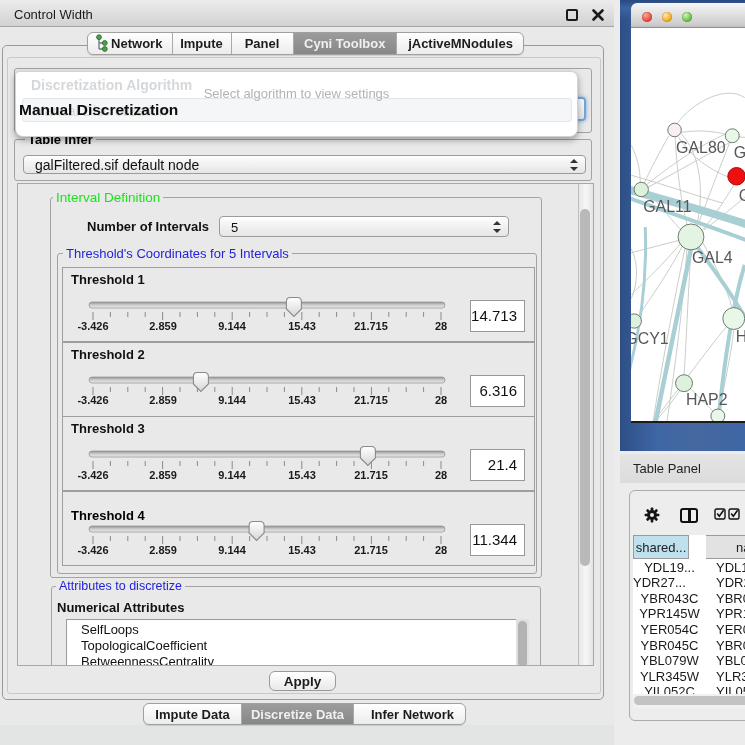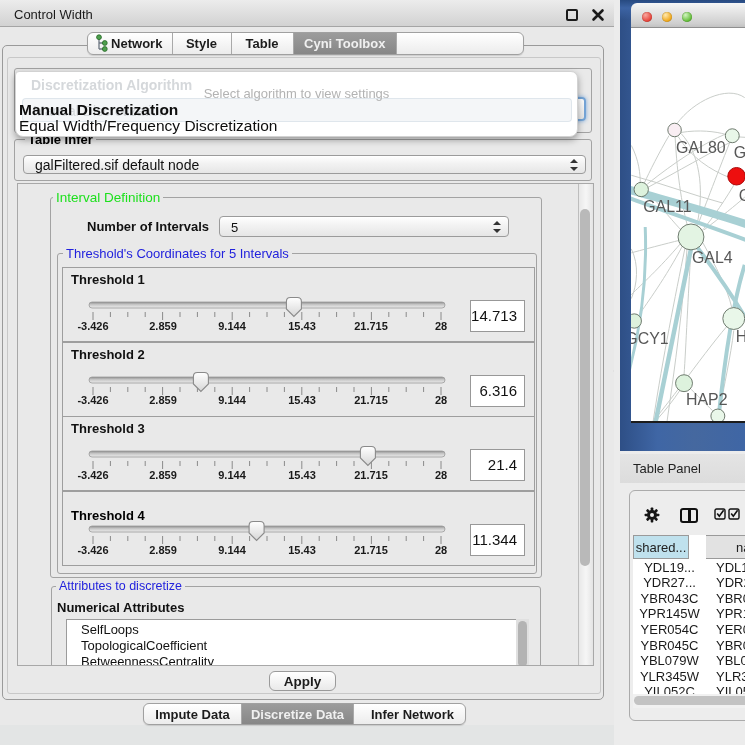--- a/index.html
+++ b/index.html
@@ -30,23 +30,24 @@
 <div class="abs" style="left:566px;top:9px;width:12px;height:12px;border:2px solid #1a1a1a;border-radius:2px;"></div>
 <svg class="abs" style="left:591px;top:8px;" width="14" height="14" viewBox="0 0 14 14">
  <path d="M2.5 2.5 L11.5 11.5 M11.5 2.5 L2.5 11.5" stroke="#1a1a1a" stroke-width="2.6" stroke-linecap="round"></path>
 </svg>
 <div class="abs" style="left:0;top:27px;width:614px;height:698px;background:#e9e9e9;"></div>
 <div class="abs" style="left:0;top:725px;width:614px;height:20px;background:#e3e5e5;"></div>
 <div class="abs" style="left:2px;top:45px;width:602px;height:655px;border:1px solid #9a9a9a;border-radius:5px;background:#e9e9e9;"></div>
 <div class="abs" style="left:7px;top:57px;width:594px;height:637px;border:1px solid #c8c8c8;border-radius:3px;"></div>
 <div class="tabbar" style="left:87px;top:32px;width:437px;height:23px;">
 <div class="seg" style="left:0px;width:84.5px;padding-left:14px;">Network</div>
-<div class="seg" style="left:84.5px;width:59.0px;">Style</div>
-<div class="seg" style="left:143.5px;width:62.0px;">Table</div>
+<div class="seg" style="left:84.5px;width:59.0px;">Impute</div>
+<div class="seg" style="left:143.5px;width:62.0px;">Panel</div>
 <div class="seg dark" style="left:205.5px;width:103.5px;">Cyni Toolbox</div>
+<div class="seg" style="left:309px;width:128px;">jActiveMNodules</div>
 </div>
 <svg class="abs" style="left:92px;top:33px;" width="18" height="20" viewBox="0 0 18 20">
  <path d="M7 4.5 L7 16 M7 10 L12.5 10 M7 16 L12.5 16" stroke="#6b7580" stroke-width="1.3" fill="none"></path>
  <circle cx="7" cy="4.2" r="2.4" fill="#4da04d" stroke="#2c6e2c" stroke-width="0.9"></circle>
  <circle cx="12.8" cy="10" r="2.4" fill="#4da04d" stroke="#2c6e2c" stroke-width="0.9"></circle>
  <circle cx="12.8" cy="16" r="2.4" fill="#4da04d" stroke="#2c6e2c" stroke-width="0.9"></circle>
 </svg>
 <div class="grp" style="left:14px;top:68px;width:578px;height:65px;"></div>
 <div class="combo" style="left:22px;top:97px;width:564px;height:24px;border:2px solid #74a4d6;box-shadow:0 0 4px rgba(90,150,220,0.8);">
  <div class="arrows">
@@ -256,21 +257,20 @@
 <div class="seg dark" style="left:98px;width:112px;">Discretize Data</div>
 <div class="seg" style="left:215px;width:108px;">Infer Network</div>
 </div>
 <div class="abs" style="left:15px;top:71px;width:563px;height:66px;z-index:50;background:#ffffff;
  border:1px solid #d2d2d2;border-radius:4px 7px 8px 8px;box-shadow:0 3px 7px rgba(0,0,0,0.35);">
  <div class="abs bold" style="left:15px;top:5px;font-size:14px;color:#d5d8db;">Discretization Algorithm</div>
  <div class="abs" style="left:6px;top:26px;width:550px;height:24px;background:rgba(175,192,208,0.14);border:1px solid rgba(130,155,185,0.18);border-radius:4px;"></div>
  <div class="abs" style="left:0;top:14px;width:100%;text-align:center;font-size:13px;color:#b3b3b3;">Select algorithm to view settings</div>
  <div class="abs" style="left:17px;top:31px;font-size:14px;color:rgba(140,146,152,0.30);">Manual Discretization</div>
  <div class="abs bold" style="left:3px;top:29px;font-size:15.5px;color:#0d0d0d;">Manual Discretization</div>
- <div class="abs" style="left:3px;top:45px;font-size:15.5px;color:#0d0d0d;">Equal Width/Frequency Discretization</div>
 </div>
 <svg class="abs" style="left:612px;top:366px;" width="8" height="10" viewBox="0 0 8 10">
 <path d="M5.5 2 L2.5 5 L5.5 8" stroke="#6f6f6f" stroke-width="1.2" fill="none"></path>
   </svg>
 <div class="abs" style="left:614px;top:0;width:131px;height:745px;background:#ececec;"></div>
 <div class="abs" style="left:620px;top:0;width:125px;height:451px;background:linear-gradient(90deg,#2e4f86,#3f66a5 30%,#45689f 60%,#3f66a5);"></div>
 <div class="abs" style="left:620px;top:0;width:125px;height:451px;background:linear-gradient(#274a80,#3c63a3 8px,rgba(0,0,0,0) 20px);"></div>
 <div class="abs" style="left:631px;top:3px;width:114px;height:25px;border-top-left-radius:6px;
  background:linear-gradient(#f6f6f6,#cfcfcf 85%,#c2c2c2);border-bottom:1px solid #8f8f8f;"></div>
 <div class="abs" style="left:642px;top:12px;width:10px;height:10px;border-radius:50%;background:radial-gradient(circle at 35% 30%,#f8a8a0,#e7463d 65%,#b31f12);box-shadow:inset 0 0 1px #8c1d12;"></div>
@@ -365,21 +365,21 @@
       <path d="M17.2 5.6 L19.3 8.2 L23.6 2.2" stroke-width="1.6"></path>
 </g>
   </svg>
 <div class="abs" style="left:633px;top:535px;width:112px;height:173px;background:#fff;overflow:hidden;">
  <div class="abs" style="left:0;top:0;width:56px;height:24px;background:#bfe1ed;border:1px solid #9a9a9a;
    text-align:center;font-size:13px;color:#222;line-height:23px;">shared...</div>
  <div class="abs" style="left:73px;top:0;width:120px;height:24px;background:#e2e2e2;border:1px solid #9a9a9a;border-left:none;
    font-size:13px;color:#222;line-height:23px;padding-left:30px;">name</div>
 <div class="abs" style="left:0;top:24.5px;width:73px;height:15.6px;text-align:center;font-size:13px;color:#1a1a1a;line-height:15.6px;">YDL19...</div>
 <div class="abs" style="left:83px;top:24.5px;width:70px;height:15.6px;font-size:13px;color:#1a1a1a;line-height:15.6px;">YDL194W</div>
-<div class="abs" style="left:0;top:40.1px;width:73px;height:15.6px;text-align:center;font-size:13px;color:#1a1a1a;line-height:15.6px;">YDR27...</div>
+<div class="abs" style="left:0;top:40.1px;width:73px;height:15.6px;text-align:left;font-size:13px;color:#1a1a1a;line-height:15.6px;">YDR27...</div>
 <div class="abs" style="left:83px;top:40.1px;width:70px;height:15.6px;font-size:13px;color:#1a1a1a;line-height:15.6px;">YDR277C</div>
 <div class="abs" style="left:0;top:55.7px;width:73px;height:15.6px;text-align:center;font-size:13px;color:#1a1a1a;line-height:15.6px;">YBR043C</div>
 <div class="abs" style="left:83px;top:55.7px;width:70px;height:15.6px;font-size:13px;color:#1a1a1a;line-height:15.6px;">YBR043C</div>
 <div class="abs" style="left:0;top:71.3px;width:73px;height:15.6px;text-align:center;font-size:13px;color:#1a1a1a;line-height:15.6px;">YPR145W</div>
 <div class="abs" style="left:83px;top:71.3px;width:70px;height:15.6px;font-size:13px;color:#1a1a1a;line-height:15.6px;">YPR145W</div>
 <div class="abs" style="left:0;top:86.9px;width:73px;height:15.6px;text-align:center;font-size:13px;color:#1a1a1a;line-height:15.6px;">YER054C</div>
 <div class="abs" style="left:83px;top:86.9px;width:70px;height:15.6px;font-size:13px;color:#1a1a1a;line-height:15.6px;">YER054C</div>
 <div class="abs" style="left:0;top:102.5px;width:73px;height:15.6px;text-align:center;font-size:13px;color:#1a1a1a;line-height:15.6px;">YBR045C</div>
 <div class="abs" style="left:83px;top:102.5px;width:70px;height:15.6px;font-size:13px;color:#1a1a1a;line-height:15.6px;">YBR045C</div>
 <div class="abs" style="left:0;top:118.1px;width:73px;height:15.6px;text-align:center;font-size:13px;color:#1a1a1a;line-height:15.6px;">YBL079W</div>

